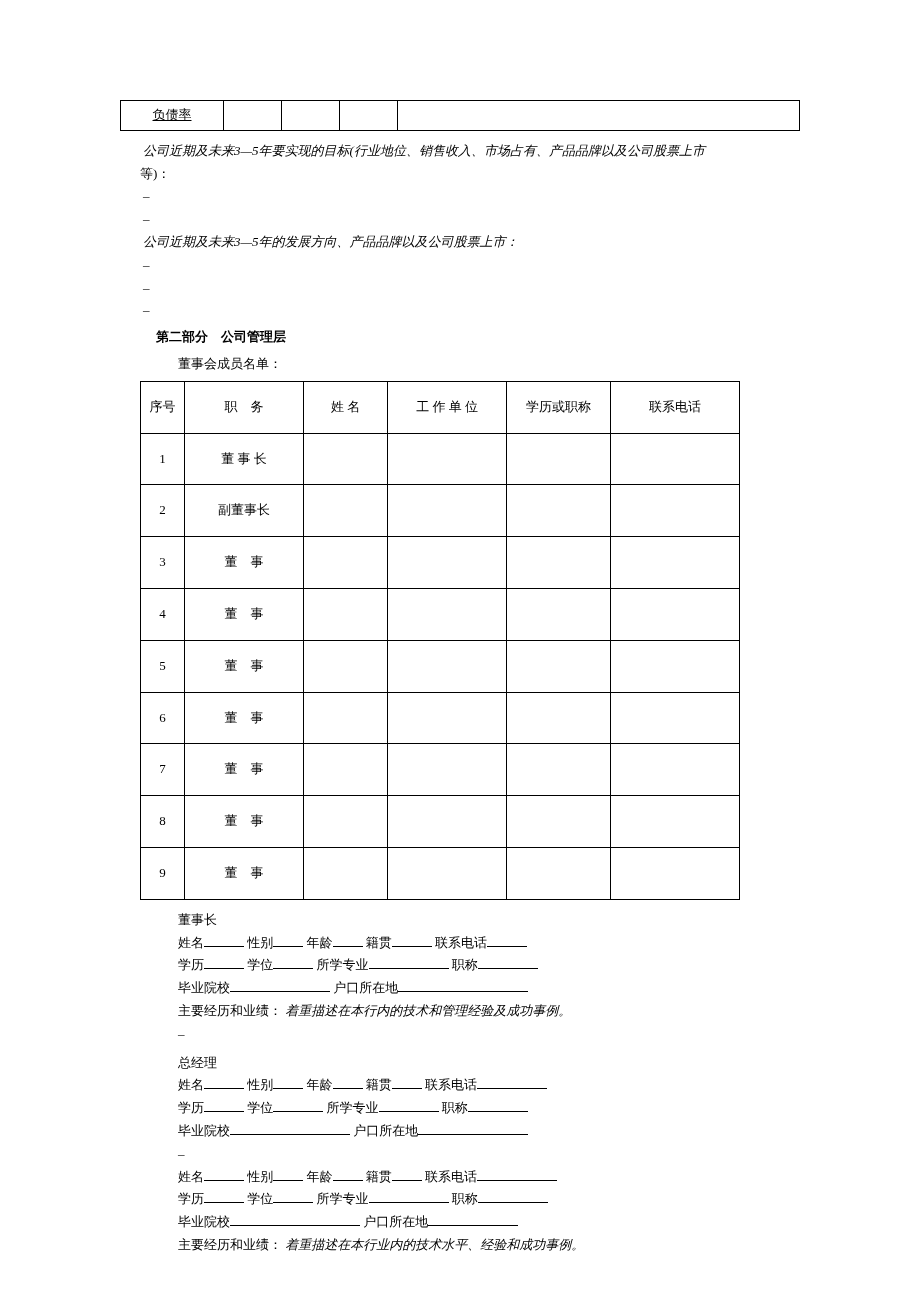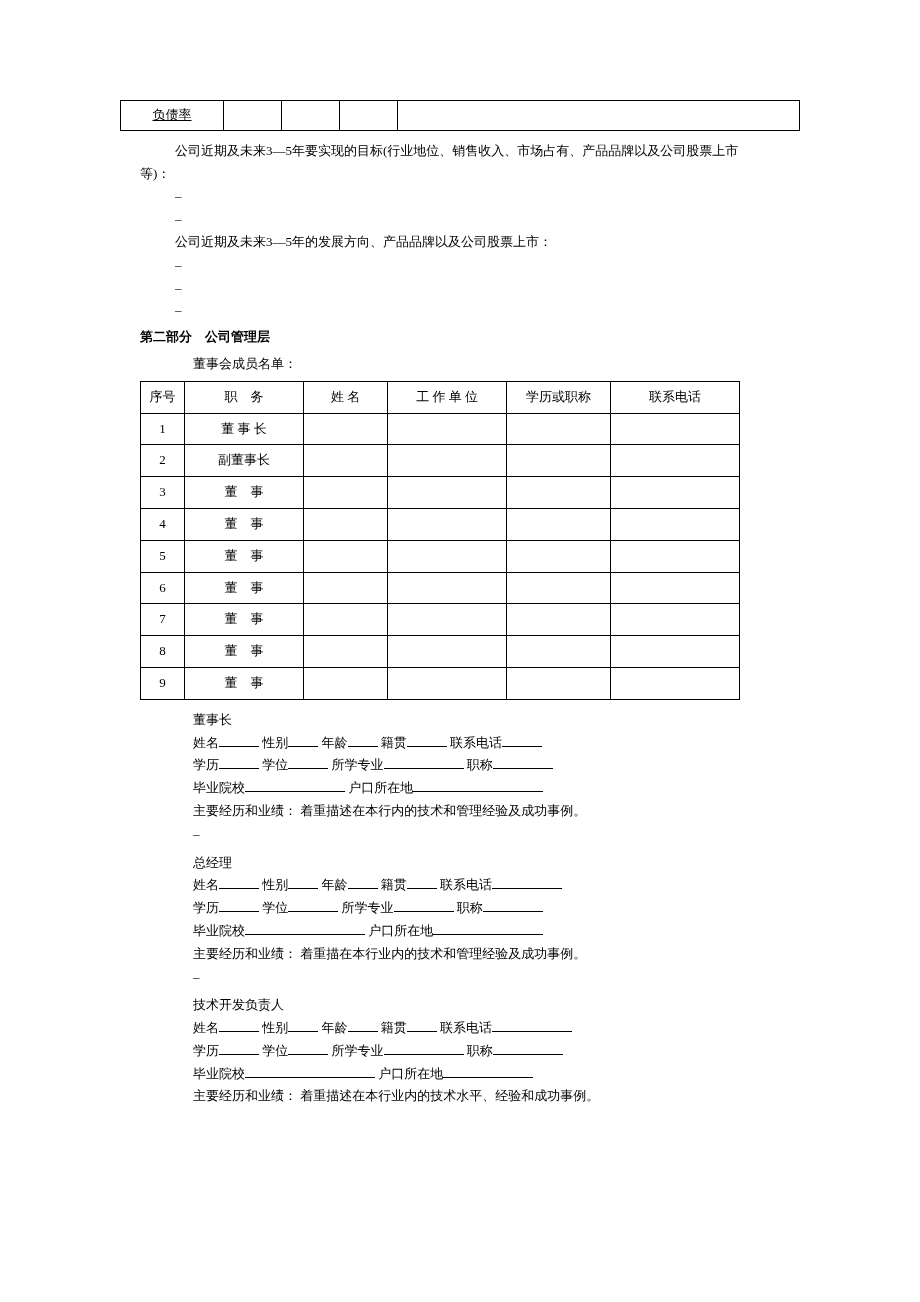--- a/index.html
+++ b/index.html
@@ -32,35 +32,35 @@
     .finance-table td:nth-child(4) {
       width: 45px;
     }
     .board-table {
       margin-top: 6px;
       margin-left: 20px;
       margin-right: 60px;
       width: calc(100% - 80px);
     }
     .board-table th, .board-table td {
-      padding: 5px 4px;
+      padding: 15px 4px;
     }
     .board-table .col-seq { width: 35px; }
     .board-table .col-pos { width: 110px; }
     .board-table .col-name { width: 75px; }
     .board-table .col-work { width: 110px; }
     .board-table .col-edu { width: 95px; }
-    .indent { margin-left: 55px; }
-    .indent2 { margin-left: 73px; }
+    .indent { margin-left: 23px; font-style: italic; }
+    .indent2 { margin-left: 58px; }
     p { margin: 2px 0; }
     .section-title {
       font-weight: bold;
       margin-top: 6px;
       margin-bottom: 6px;
-      margin-left: 20px;
+      margin-left: 36px;
     }
     .person-title {
       font-weight: normal;
       margin-top: 8px;
     }
     .blank-line {
       display: inline-block;
       border-bottom: 1px solid #000;
       vertical-align: baseline;
       height: 1em;
@@ -69,21 +69,21 @@
     .w40 { width: 40px; }
     .w50 { width: 50px; }
     .w60 { width: 60px; }
     .w70 { width: 70px; }
     .w80 { width: 80px; }
     .w90 { width: 90px; }
     .w100 { width: 100px; }
     .w110 { width: 110px; }
     .w120 { width: 120px; }
     .w130 { width: 130px; }
-    .italic { }
+    .italic { font-style: italic; }
   </style>
 </head>
 <body>
 
 <table class="finance-table">
   <tbody>
       <tr>
     <td>负债率</td>
     <td></td>
     <td></td>
@@ -229,29 +229,24 @@
   <p>
     <span>学历</span><span class="blank-line w40"></span>
     <span>学位</span><span class="blank-line w50"></span>
     <span>所学专业</span><span class="blank-line w60"></span>
     <span>职称</span><span class="blank-line w60"></span>
   </p>
   <p>
     <span>毕业院校</span><span class="blank-line w120"></span>
     <span>户口所在地</span><span class="blank-line w110"></span>
   </p>
-  <p>
-    <span>主要经历和业绩：</span>
-    <span class="italic">着重描在本行业内的技术和管理经验及成功事例。</span>
-  </p>
 </div>
 <p class="indent2">–</p>
 
 <div class="indent2">
-  <p class="person-title">技术开发负责人</p>
   <p>
     <span>姓名</span><span class="blank-line w40"></span>
     <span>性别</span><span class="blank-line w30"></span>
     <span>年龄</span><span class="blank-line w30"></span>
     <span>籍贯</span><span class="blank-line w30"></span>
     <span>联系电话</span><span class="blank-line w80"></span>
   </p>
   <p>
     <span>学历</span><span class="blank-line w40"></span>
     <span>学位</span><span class="blank-line w40"></span>

